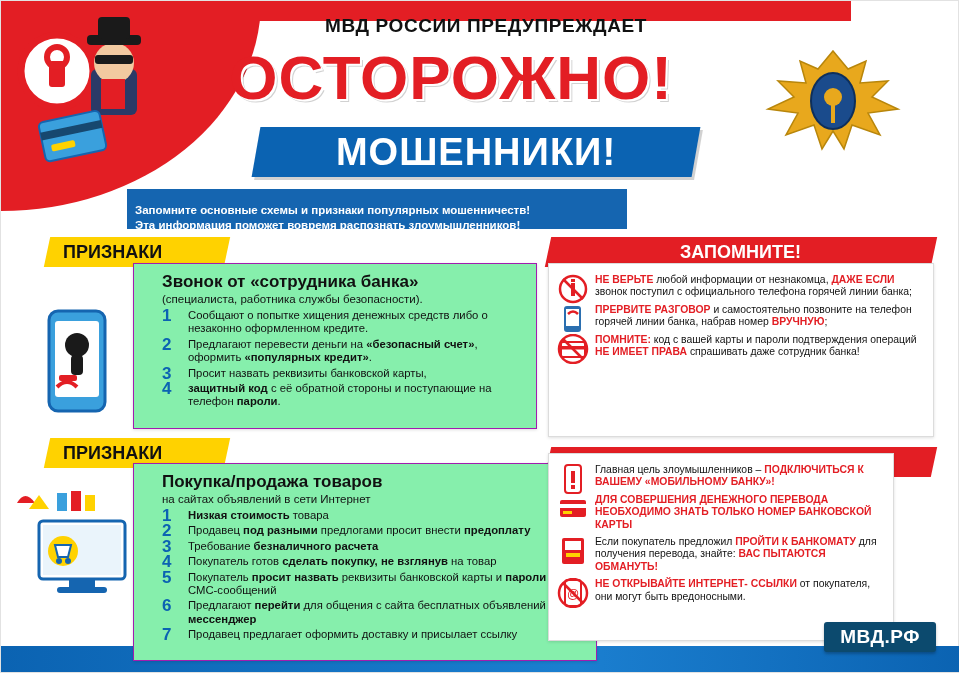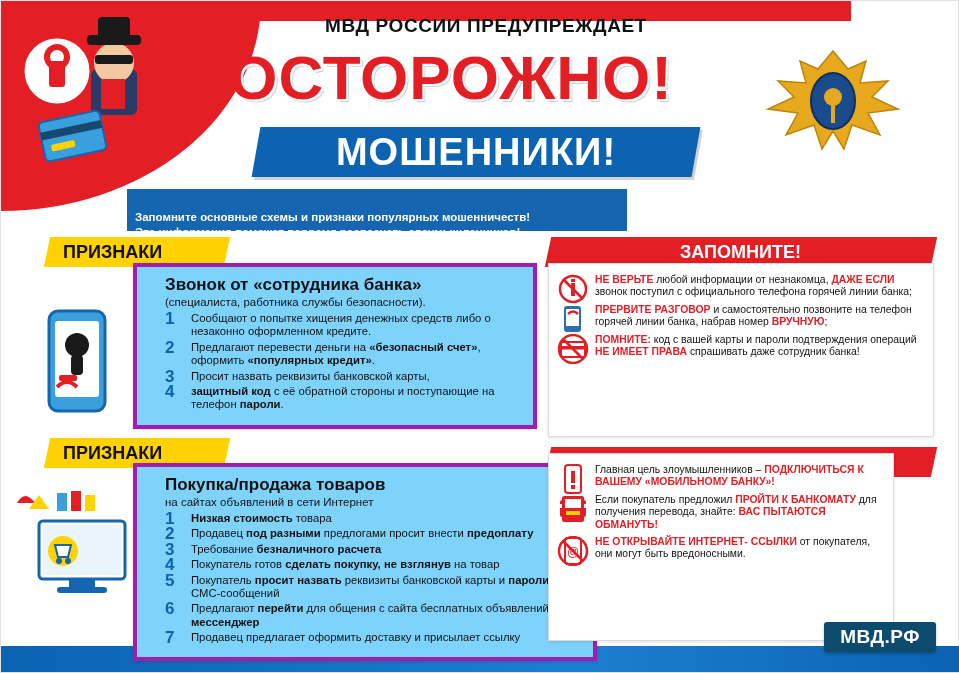--- a/index.html
+++ b/index.html
@@ -53,21 +53,21 @@
   .mosh-text{
     position:absolute;left:255px;top:126px;width:440px;height:50px;
     line-height:50px;text-align:center;
     color:#fff;font-size:38px;font-weight:bold;letter-spacing:1px;
   }
   
   .note{
     position:absolute;left:126px;top:188px;width:500px;height:40px;
     background:#1565b0;color:#fff;
     font-size:11.5px;font-weight:bold;line-height:15px;
-    padding:21px 8px;box-sizing:border-box;
+    padding:14px 8px;box-sizing:border-box;
   }
   
   .emblem{
     position:absolute;right:40px;top:38px;width:170px;height:120px;
   }
   .emblem2{
     position:absolute;right:130px;bottom:40px;width:90px;height:80px;opacity:.95;
   }
   
   .ribbon{
@@ -78,22 +78,22 @@
   }
   .ribbon span{display:inline-block;transform:skewX(12deg);}
   .rib-yellow{background:#ffd200;}
   .rib-red{background:#e31e24;color:#fff;}
   .rib-priznaki1{left:46px;top:236px;width:180px;}
   .rib-priznaki2{left:46px;top:437px;width:180px;}
   .rib-zap1{left:547px;top:236px;width:386px;text-align:center;}
   .rib-zap2{left:547px;top:446px;width:386px;text-align:center;}
   
   .panel{
-    position:absolute;background:#7dd3fc;
-    border:4px solid #a21caf;
+    position:absolute;background:#86efac;
+    border:1px solid #a21caf;
     box-shadow:0 1px 3px rgba(0,0,0,.13);
   }
   .panel1{left:132px;top:262px;width:404px;height:166px;}
   .panel2{left:132px;top:462px;width:464px;height:198px;}
   .panel-head{
     font-size:17px;font-weight:bold;color:#111;margin:0 0 1px 0;
   }
   .panel-sub{
     font-size:11.5px;color:#111;margin:0 0 4px 0;
   }
@@ -278,20 +278,21 @@
         <rect x="14" y="21" width="4" height="4" fill="#e31e24"></rect>
       </svg>
       <span>Главная цель злоумышленников – <b class="red cap">ПОДКЛЮЧИТЬСЯ К ВАШЕМУ «МОБИЛЬНОМУ БАНКУ»!</b></span>
     </div>
     <div class="ritem">
       <svg class="ricon" viewBox="0 0 32 30">
         <rect x="3" y="6" width="26" height="17" rx="2" fill="#e31e24"></rect>
         <rect x="3" y="10" width="26" height="4" fill="#ffffff"></rect>
         <rect x="6" y="17" width="9" height="3" fill="#ffd200"></rect>
       </svg>
+      <span><b class="red cap">ДЛЯ СОВЕРШЕНИЯ ДЕНЕЖНОГО ПЕРЕВОДА НЕОБХОДИМО ЗНАТЬ ТОЛЬКО НОМЕР БАНКОВСКОЙ КАРТЫ</b></span>
     </div>
     <div class="ritem">
       <svg class="ricon" viewBox="0 0 32 30">
         <rect x="5" y="2" width="22" height="26" rx="2" fill="#e31e24"></rect>
         <rect x="8" y="5" width="16" height="9" fill="#ffffff"></rect>
         <rect x="9" y="17" width="14" height="4" fill="#ffd200"></rect>
       </svg>
       <span>Если покупатель предложил <b class="red cap">ПРОЙТИ К БАНКОМАТУ</b> для получения перевода, знайте: <b class="red cap">ВАС ПЫТАЮТСЯ ОБМАНУТЬ!</b></span>
     </div>
     <div class="ritem">

